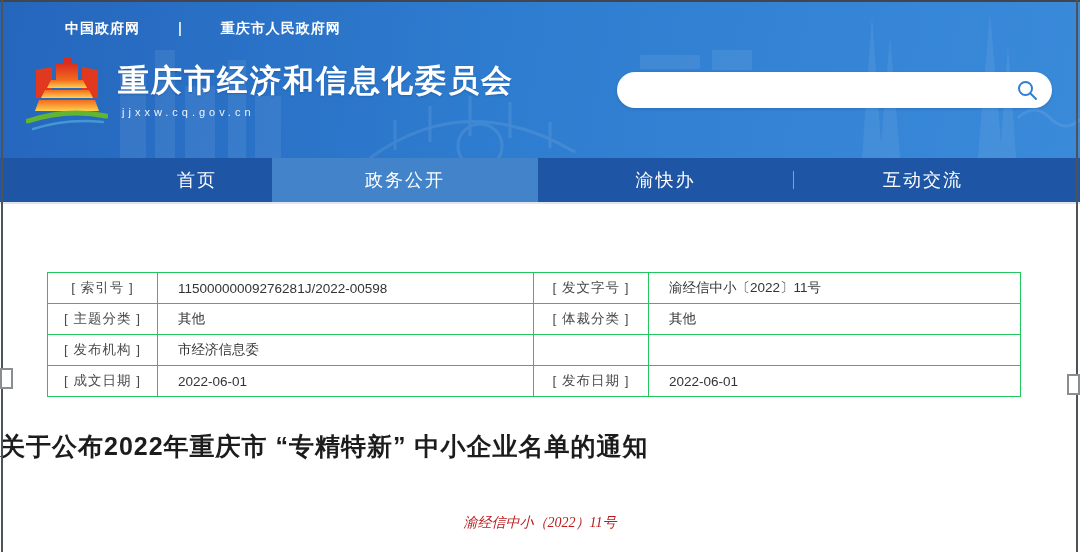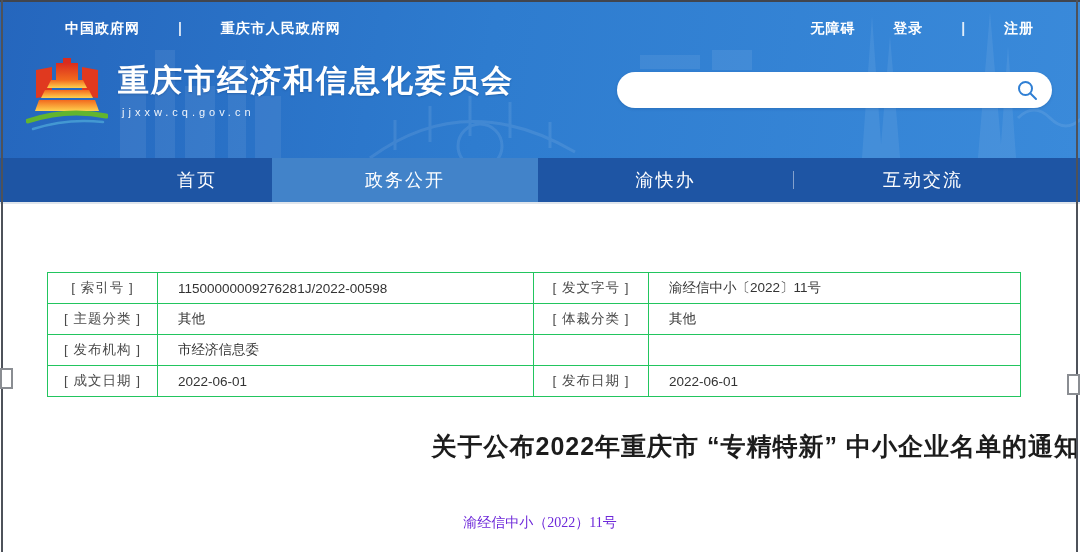--- a/index.html
+++ b/index.html
@@ -40,24 +40,24 @@
   .bc-sep{margin:0 2px 0 6px;color:#333;}
 
   
   .doc-table{position:absolute;left:47px;top:272px;width:973px;border-collapse:collapse;table-layout:fixed;
              font-size:13.5px;color:#333;}
   .doc-table td{border:1px solid #22c55e;height:30px;padding:0;}
   .doc-table td.lbl{text-align:center;color:#4a4a4a;letter-spacing:1px;}
   .doc-table td.val{padding-left:20px;}
 
   
-  .article-title{position:absolute;left:0;top:430px;width:1080px;text-align:right;font-size:25px;font-weight:bold;
+  .article-title{position:absolute;left:0;top:430px;width:1080px;text-align:left;font-size:25px;font-weight:bold;
                  color:#1c1c1c;letter-spacing:1px;}
-  .doc-number{position:absolute;left:0;top:514px;width:1080px;text-align:center;font-size:14px;color:#6d28d9;
-              font-family:"Liberation Serif","DejaVu Serif",serif;}
+  .doc-number{position:absolute;left:0;top:514px;width:1080px;text-align:center;font-size:14px;color:#b91c1c;
+              font-family:"Liberation Serif","DejaVu Serif",serif;font-style:italic;}
 
   
   .edge-top{position:absolute;left:0;top:0;width:1080px;height:2px;background:#41454e;z-index:30;}
   .edge-left{position:absolute;left:1px;top:0;width:2px;height:552px;background:#4e525a;z-index:30;}
   .edge-right{position:absolute;right:2px;top:0;width:2px;height:552px;background:#4e525a;z-index:30;}
   .handle{position:absolute;background:#fff;border:2px solid #8a8d92;z-index:31;}
   .handle-left{left:0;top:368px;width:9px;height:17px;}
   .handle-right{right:0;top:374px;width:9px;height:17px;}
 </style>
 </head>
@@ -85,26 +85,20 @@
         <path d="M395,150 L395,120 M430,142 L430,106 M470,136 L470,96 M510,138 L510,102 M550,148 L550,122"></path>
         <circle cx="480" cy="146" r="22"></circle>
         <path d="M1018,118 q16,-16 32,0 q16,16 32,0"></path>
       </g>
     </svg>
 
     <div class="topbar-left">
       <span>中国政府网</span>
       <span class="tb-sep">|</span>
       <span>重庆市人民政府网</span>
-    </div>
-    <div class="topbar-right">
-      <span>无障碍</span>
-      <span>登录</span>
-      <span class="tb-sep">|</span>
-      <span>注册</span>
     </div>
 
     <div class="logo-block">
       <svg class="logo-svg" width="82" height="84" viewBox="0 0 82 84">
         <defs>
           <linearGradient id="gA" x1="0" y1="0" x2="0" y2="1">
             <stop offset="0" stop-color="#d92c1f"></stop>
               <stop offset="1" stop-color="#f26a1e"></stop>
           </linearGradient>
           <linearGradient id="gB" x1="0" y1="0" x2="0" y2="1">

